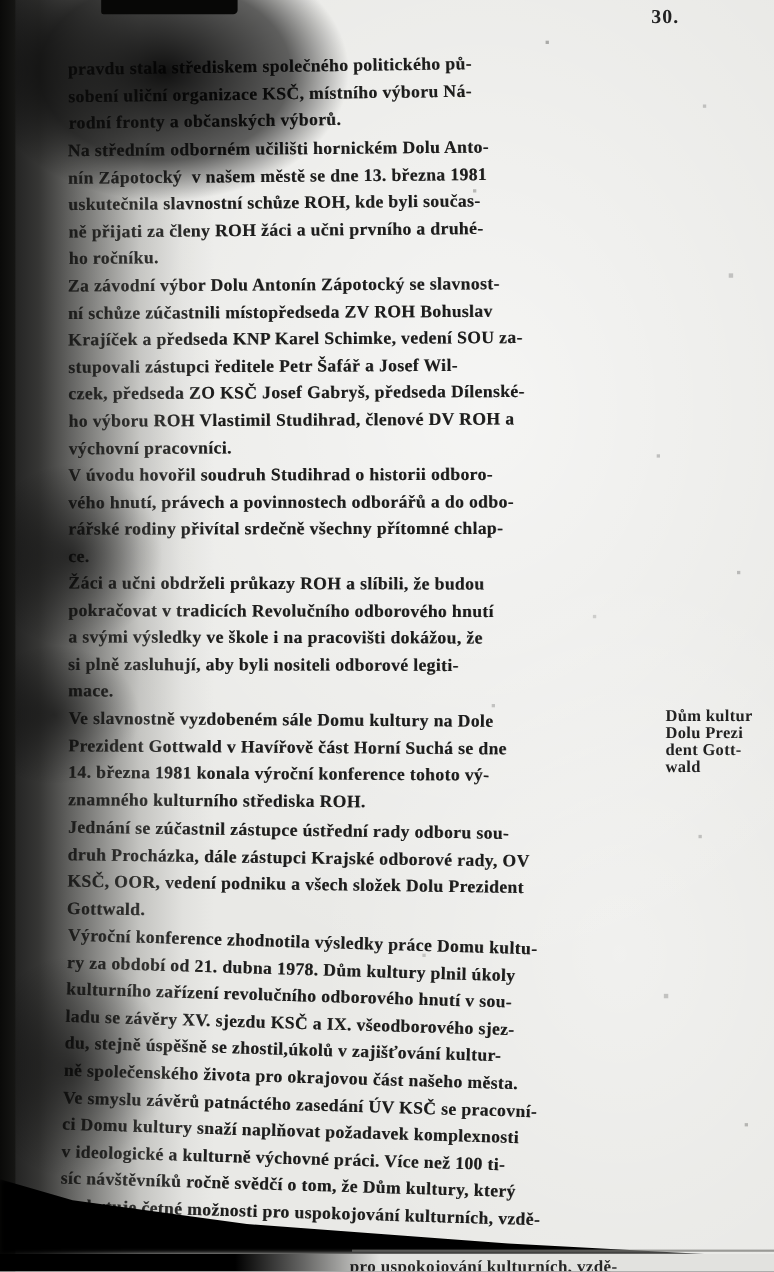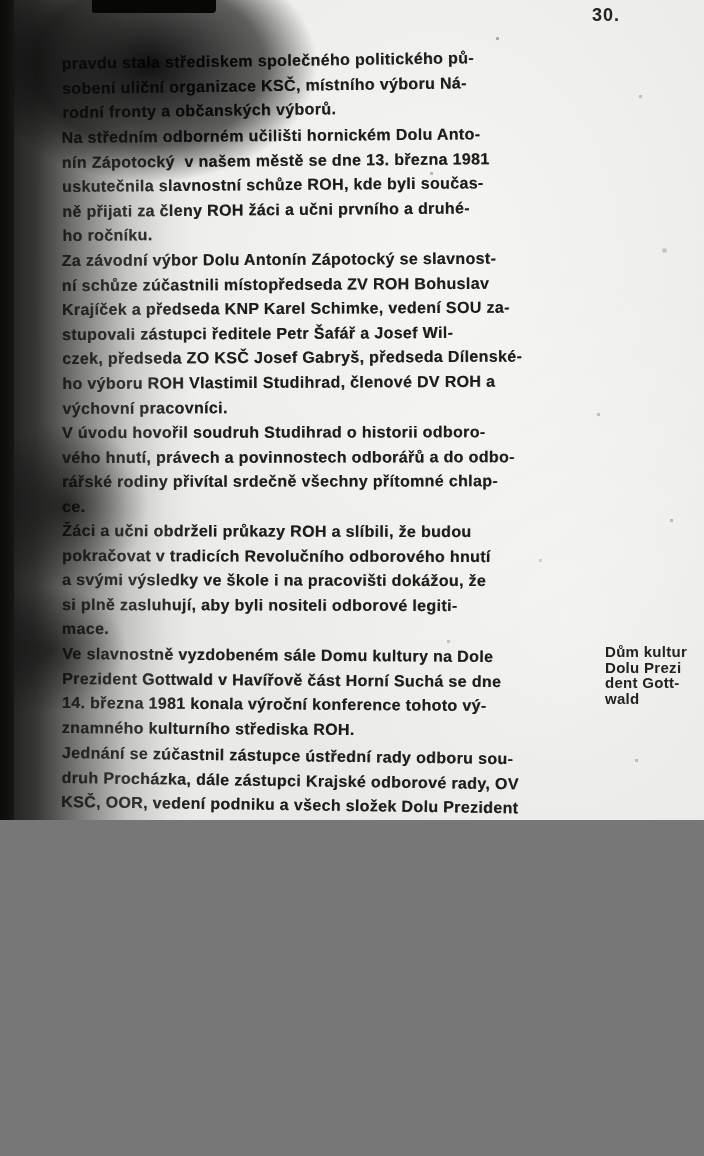--- a/index.html
+++ b/index.html
@@ -3,27 +3,27 @@
 <meta charset="utf-8">
 <style>
   html, body {
     margin: 0; padding: 0;
     width: 704px; height: 1156px;
     overflow: hidden;
     background: #777;
   }
   .page {
     position: relative;
-    width: 704px; height: 820px;
+    width: 704px; height: 1156px;
     overflow: hidden;
     background:
       radial-gradient(ellipse 560px 700px at 62% 32%, rgba(255,255,255,0.55), rgba(255,255,255,0) 75%),
       radial-gradient(ellipse 400px 500px at 80% 75%, rgba(255,255,255,0.35), rgba(255,255,255,0) 70%),
       #e9e9e6;
-    font-family: Liberation Sans, sans-serif;
+    font-family: Liberation Serif, serif;
     color: #1d1d1c;
   }
   .page-number {
     position: absolute;
     left: 592px; top: 5px;
     font-size: 18px; font-weight: 700;
     letter-spacing: 1px;
     color: #222;
   }
   .text-block {

